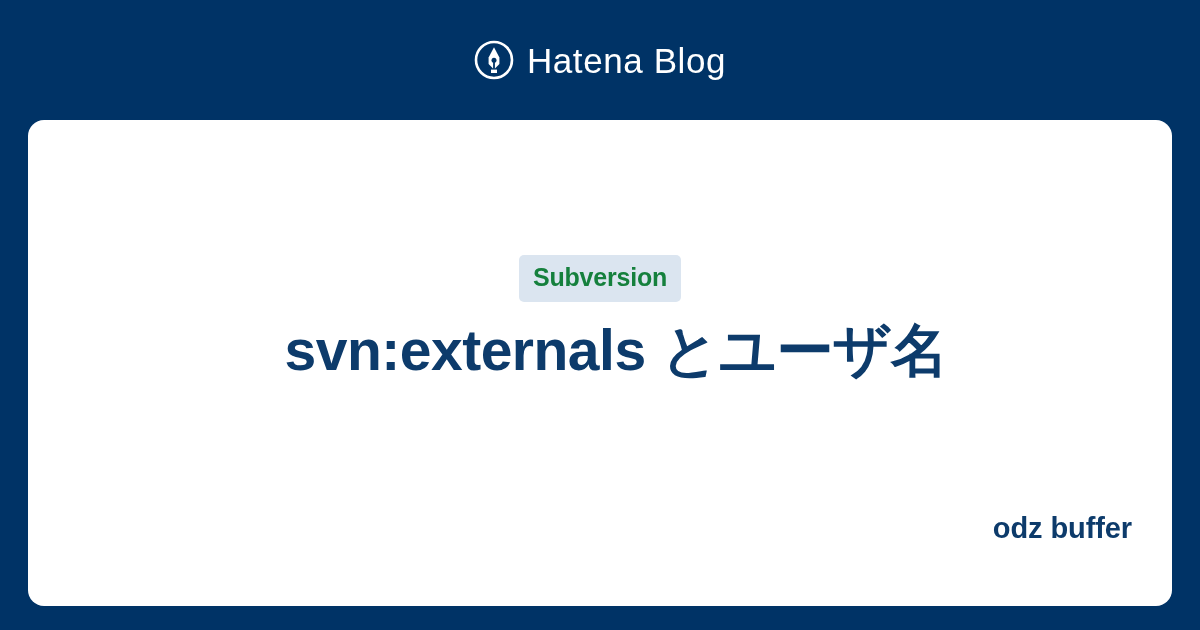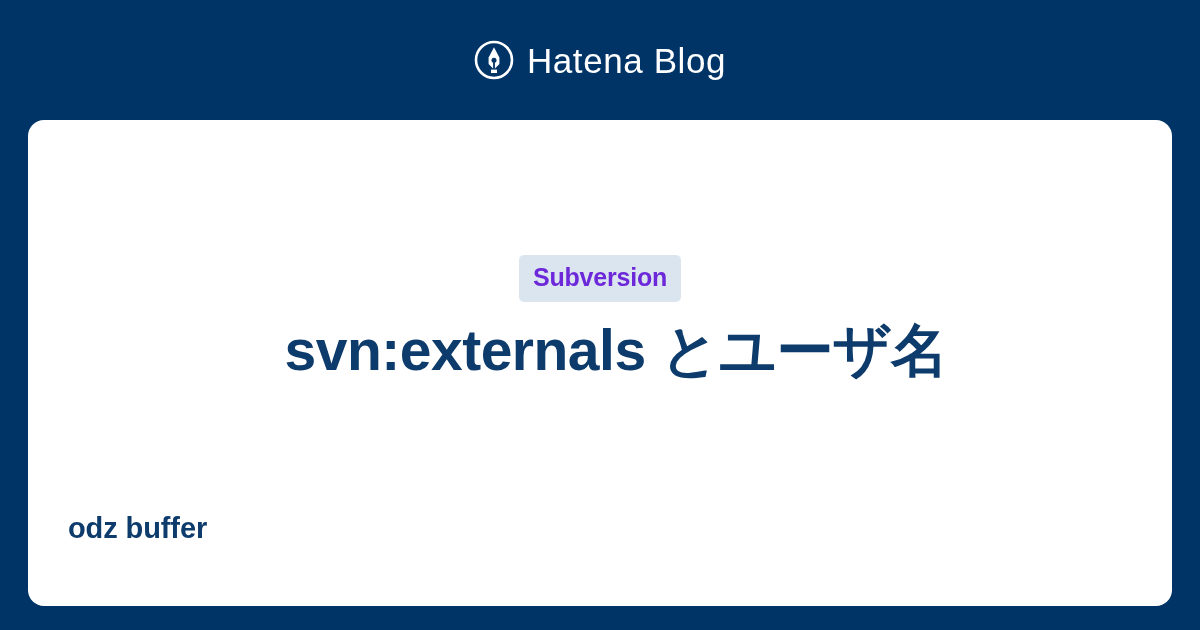--- a/index.html
+++ b/index.html
@@ -75,21 +75,21 @@
     left: 0;
     width: 100%;
     display: flex;
     justify-content: center;
     align-items: center;
     gap: 20px;
   }
 
   .tag {
     background: #dbe5f0;
-    color: #6d28d9;
+    color: #15803d;
     font-size: 25px;
     font-weight: 700;
     line-height: 1;
     padding: 10px 14px 12px 14px;
     border-radius: 5px;
     white-space: nowrap;
     letter-spacing: -0.2px;
   }
 
   
@@ -106,21 +106,21 @@
     letter-spacing: -0.5px;
     word-break: break-word;
   }
 
   
   .blog-name {
     position: absolute;
     top: 391px;
     left: 40px;
     width: 1064px;
-    text-align: left;
+    text-align: right;
     color: #0d3b6b;
     font-size: 29px;
     font-weight: 700;
     line-height: 1.2;
     letter-spacing: -0.1px;
   }
 </style>
 </head>
 <body>
 

